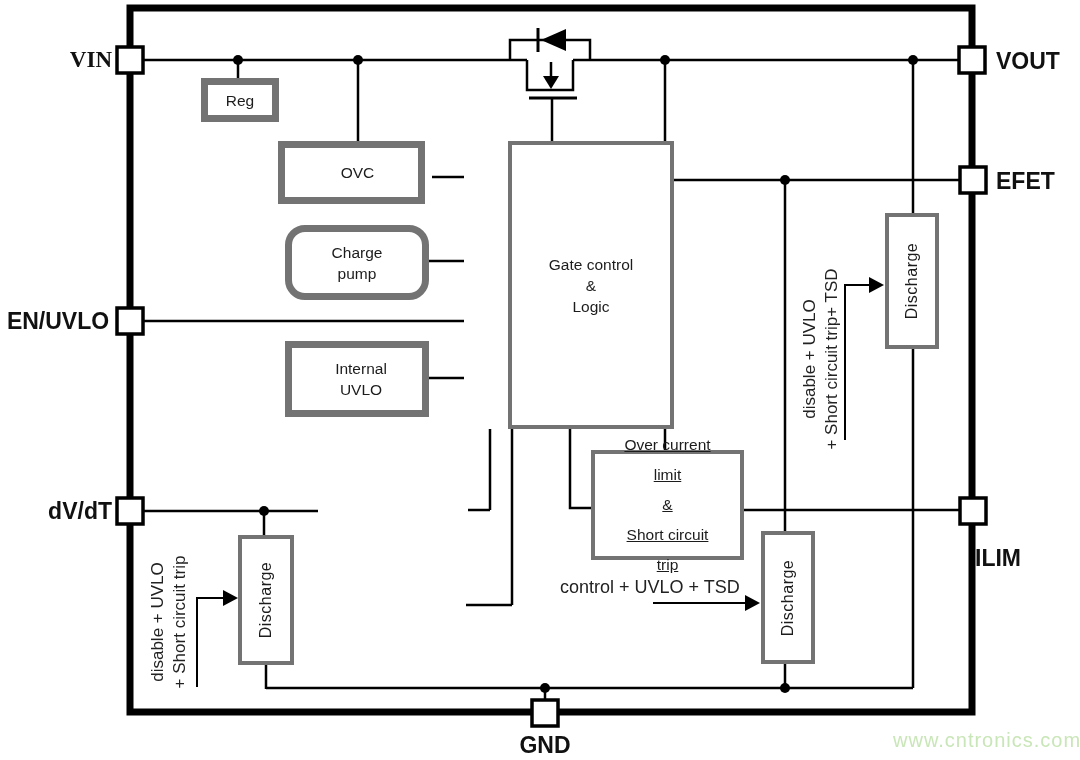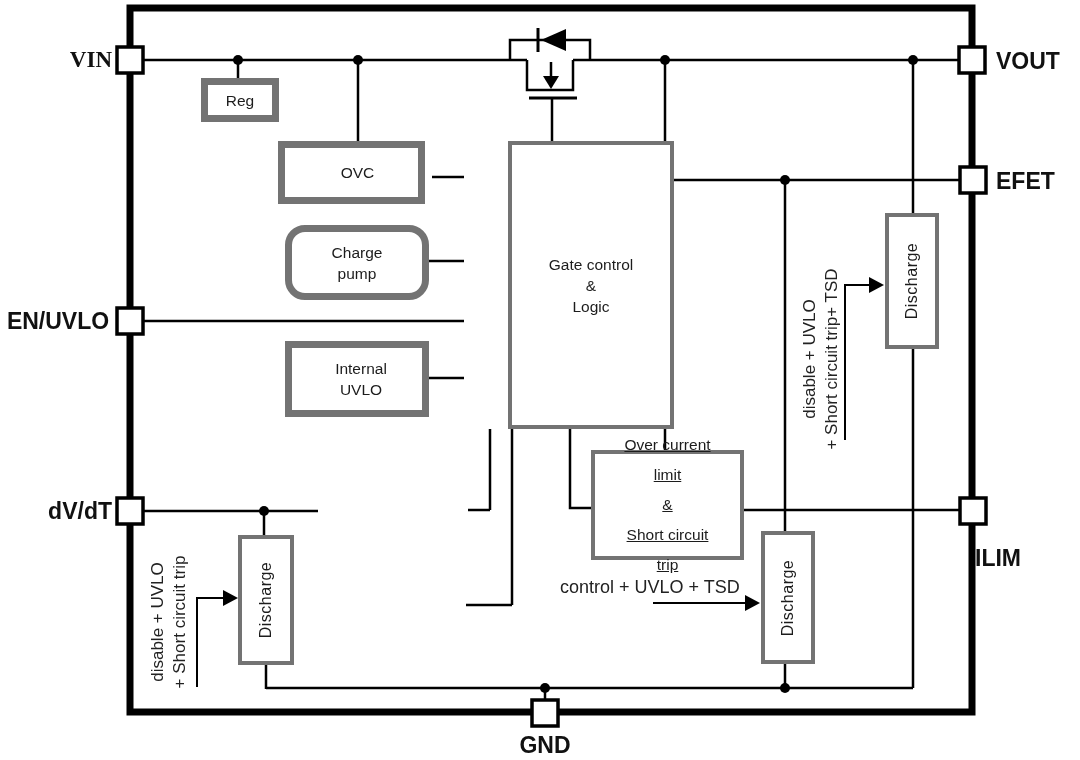--- a/index.html
+++ b/index.html
@@ -161,14 +161,15 @@
   <div class="pin-label" style="left:996px;top:168px;">EFET</div>
   <div class="pin-label" style="left:975px;top:499px;margin-top:46px;">ILIM</div>
   <div class="pin-label" style="left:505px;top:732px;width:80px;text-align:center;">GND</div>
 
   <div class="anno rot" style="left:169px;top:622px;">disable + UVLO
 + Short circuit trip</div>
   <div class="anno rot" style="left:821px;top:359px;">disable + UVLO
 + Short circuit trip+ TSD</div>
   <div class="anno" style="left:560px;top:576px;font-size:18px;">control + UVLO + TSD</div>
 
+  <div class="watermark" style="left:893px;top:729px;color:#c9e6b8;">www.cntronics.com</div>
 
 </div>
 
 </body></html>

